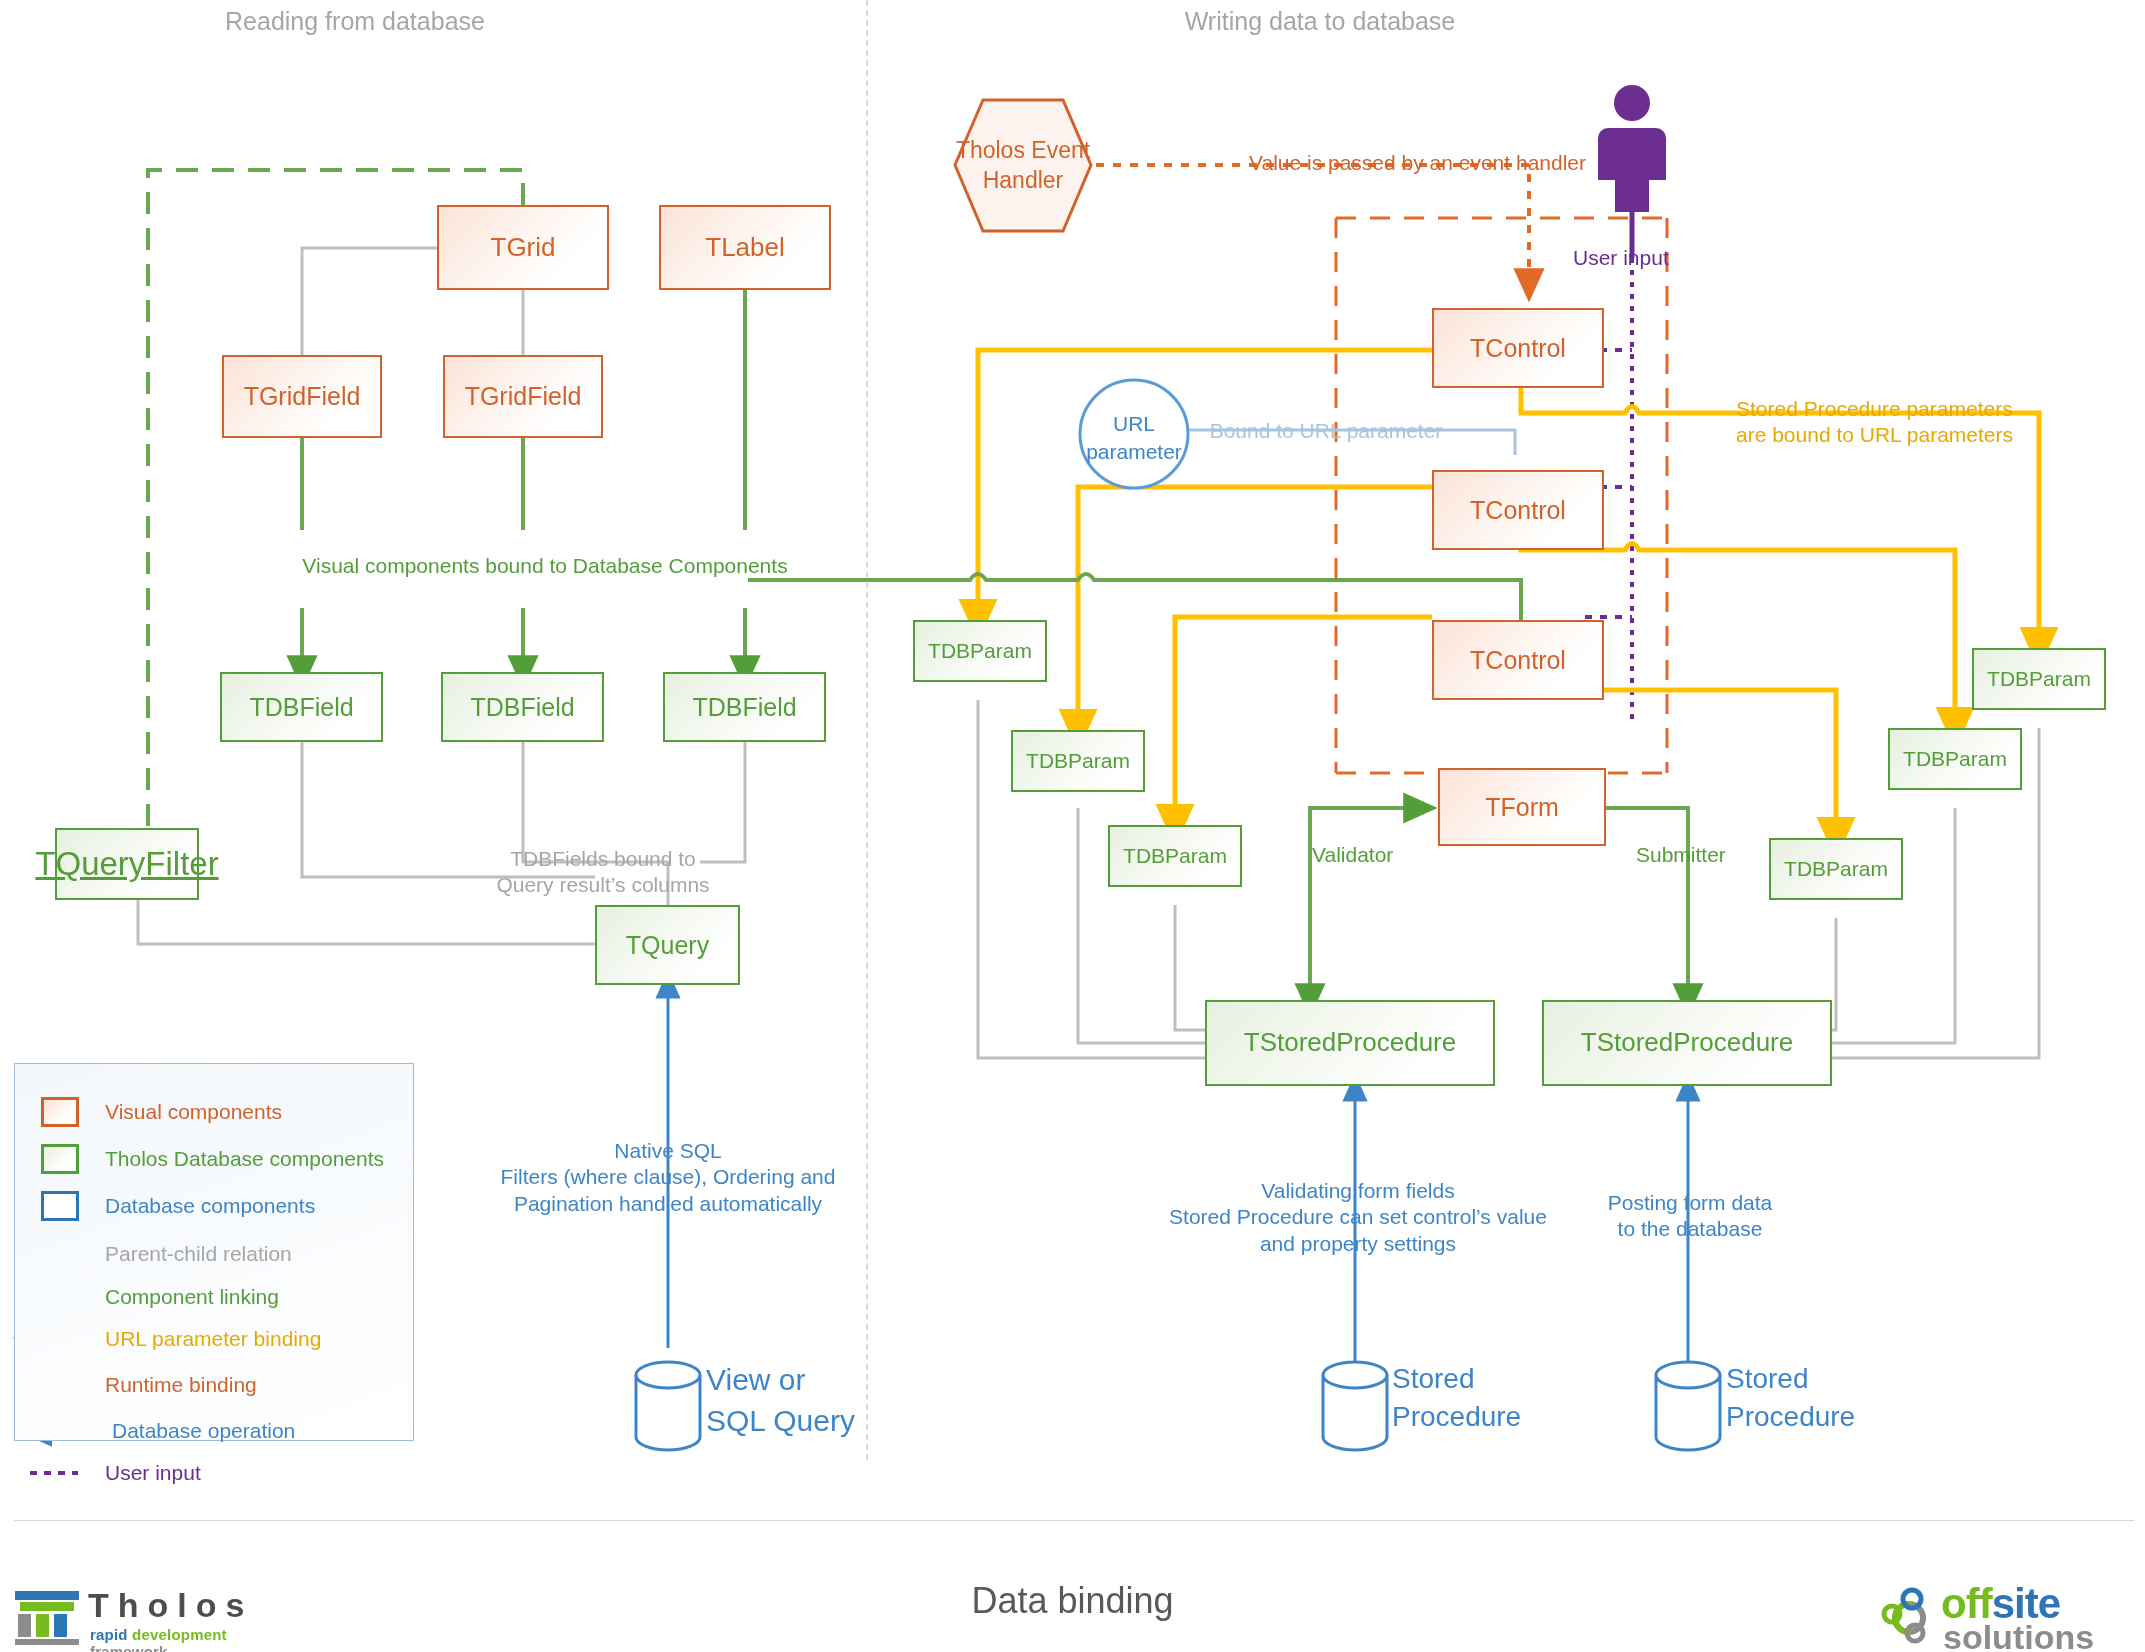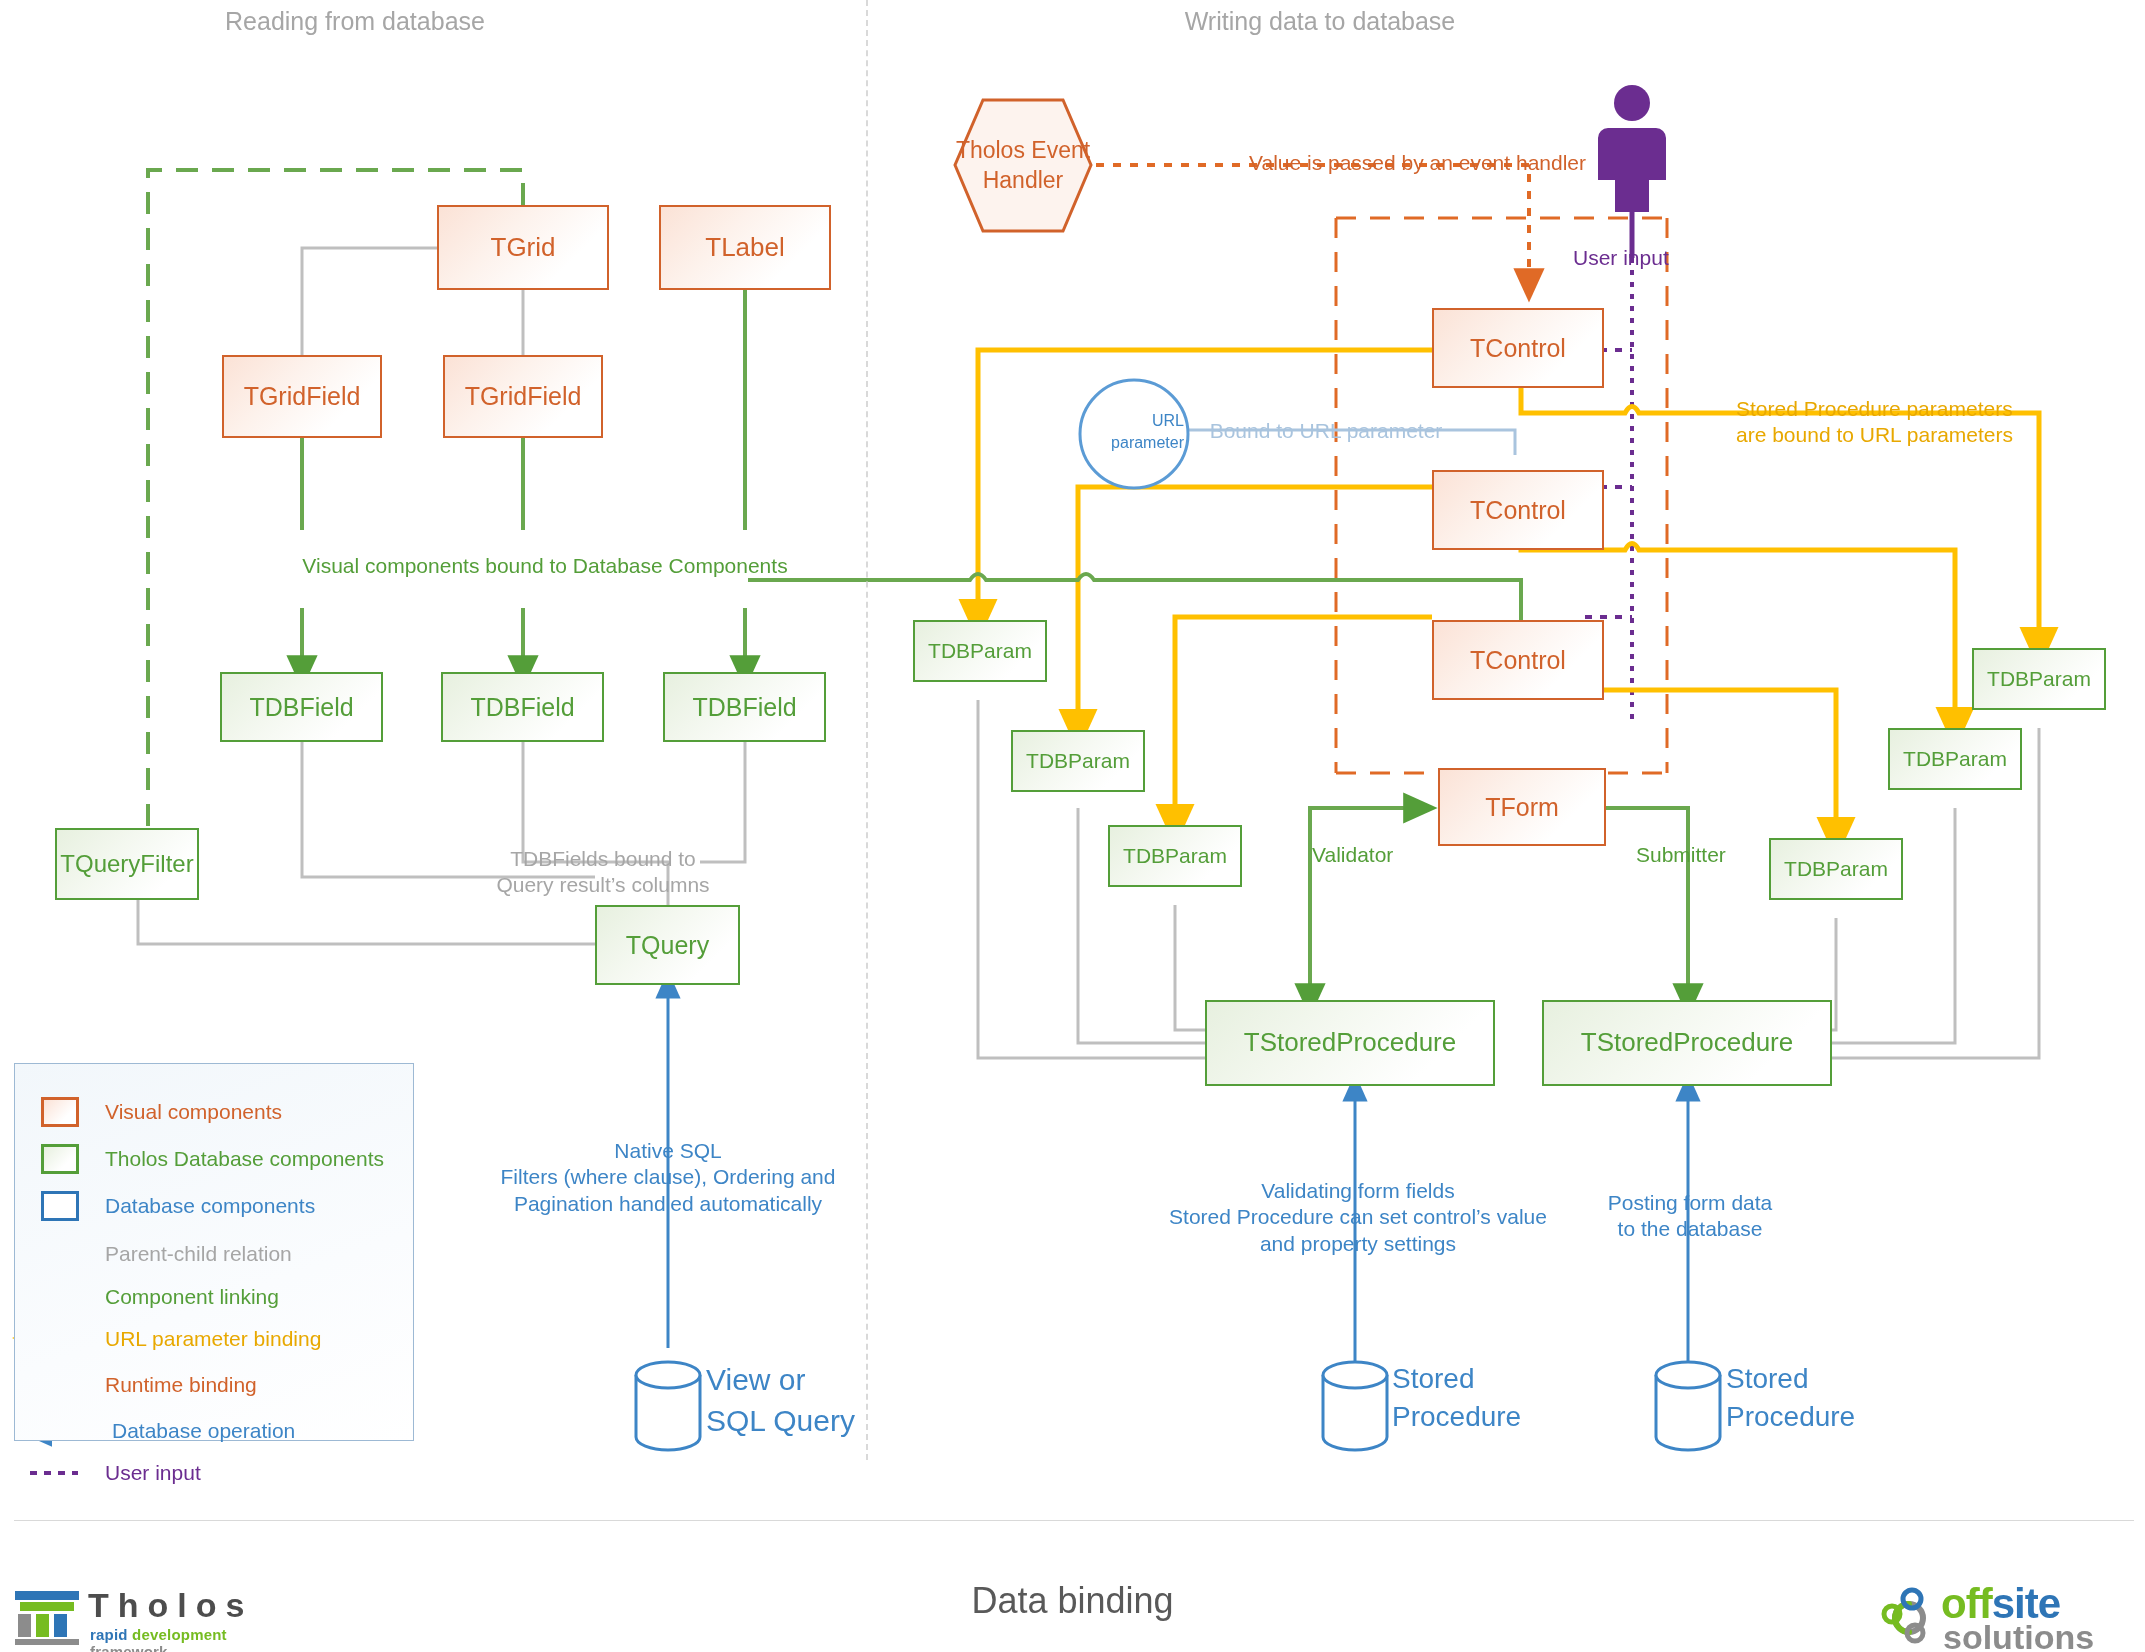--- a/index.html
+++ b/index.html
@@ -251,21 +251,21 @@
     <div class="box tholosdb" style="left:220px; top:672px; width:163px; height:70px; font-size:25px;">
       <span>TDBField</span>
     </div>
     <div class="box tholosdb" style="left:441px; top:672px; width:163px; height:70px; font-size:25px;">
       <span>TDBField</span>
     </div>
     <div class="box tholosdb" style="left:663px; top:672px; width:163px; height:70px; font-size:25px;">
       <span>TDBField</span>
     </div>
 
-    <div class="box tholosdb" style="left:55px; top:828px; width:144px; height:72px; font-size:24px;">
+    <div class="box tholosdb" style="left:55px; top:828px; width:144px; height:72px; font-size:33px;text-decoration:underline;">
       <span>TQueryFilter</span>
     </div>
     <div class="box tholosdb" style="left:595px; top:905px; width:145px; height:80px; font-size:25px;">
       <span>TQuery</span>
     </div>
 
     <div class="lbl c grey" style="left:418px; top:846px; width:370px; font-size:21px;">TDBFields bound to
 Query result’s columns</div>
 
     <div class="lbl c blue" style="left:468px; top:1138px; width:400px; font-size:21px;">Native SQL
@@ -295,21 +295,21 @@
       <span>TControl</span>
     </div>
     <div class="box visual" style="left:1432px; top:620px; width:172px; height:80px; font-size:25px;">
       <span>TControl</span>
     </div>
     <div class="box visual" style="left:1438px; top:768px; width:168px; height:78px; font-size:25px;">
       <span>TForm</span>
     </div>
 
     <div class="lbl c bluepale" style="left:1176px; top:418px; width:300px; font-size:21px;">Bound to URL parameter</div>
-    <div class="lbl c blue" style="left:1084px; top:410px; width:100px; font-size:16px; line-height:1.35;text-align:right;">URL
+    <div class="lbl c blue" style="left:1084px; top:410px; width:100px; font-size:21px; line-height:1.35;">URL
 parameter</div>
 
     <div class="lbl l yellow" style="left:1736px; top:396px; width:420px; font-size:21px;">Stored Procedure parameters
 are bound to URL parameters</div>
 
     <div class="box tholosdb" style="left:913px; top:620px; width:134px; height:62px; font-size:21px;">
       <span>TDBParam</span>
     </div>
     <div class="box tholosdb" style="left:1011px; top:730px; width:134px; height:62px; font-size:21px;">
       <span>TDBParam</span>

